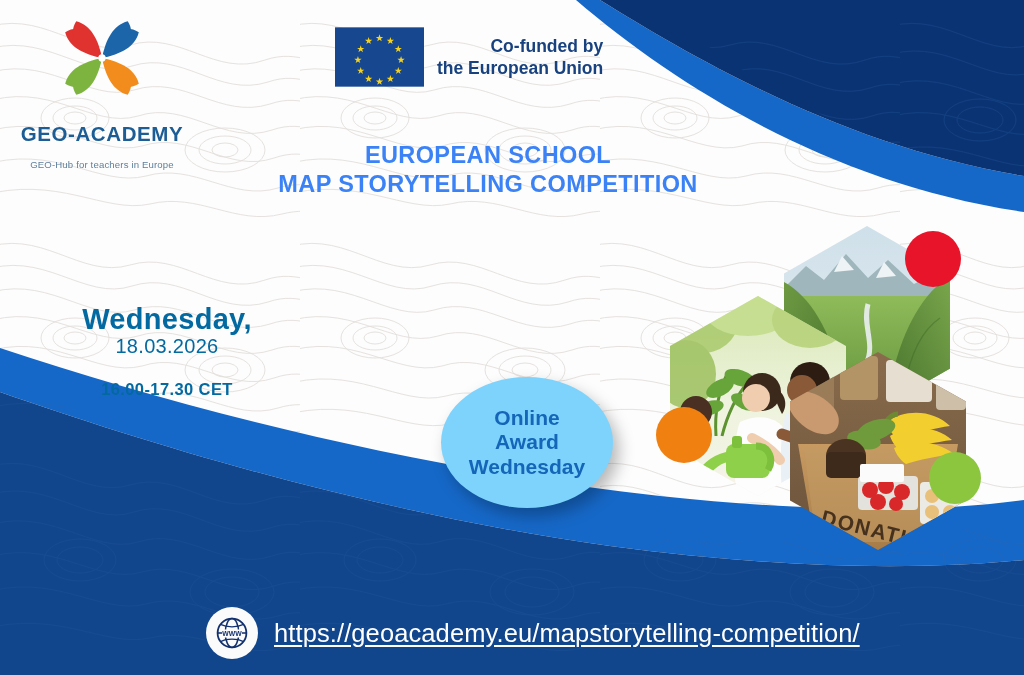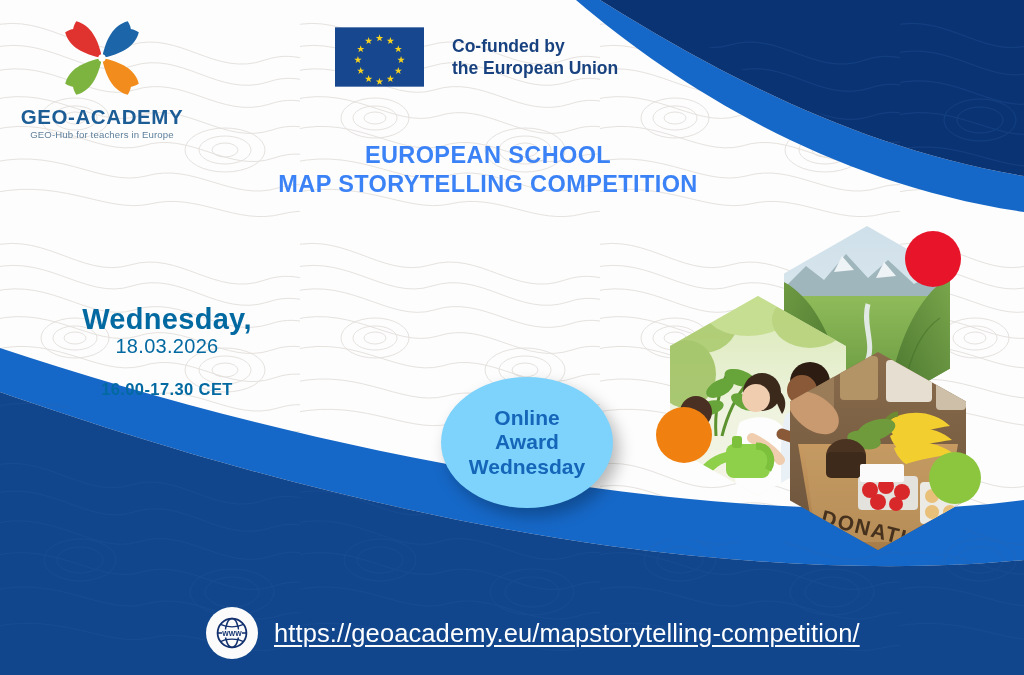--- a/index.html
+++ b/index.html
@@ -29,30 +29,30 @@
 
   
   .logo-block {
     position: absolute; left: 14px; top: 12px;
     width: 176px; z-index: 6;
     text-align: center;
   }
   .logo-mark { width: 92px; height: 92px; margin: 0 auto; display: block; }
   .logo-name {
     font-size: 20.5px; font-weight: bold; letter-spacing: 0.6px;
-    color: #1c5d96; margin-top: 1px;
+    color: #1c5d96; margin-top: 18px;
   }
   .logo-tagline {
-    font-size: 9.6px; color: #5e7f9c; letter-spacing: 0.15px; margin-top: 0;
+    font-size: 9.6px; color: #5e7f9c; letter-spacing: 0.15px; margin-top: 13px;
   }
 
   
   .eu-block {
     position: absolute; left: 335px; top: 27px;
-    display: flex; align-items: center; gap: 28px; z-index: 6;
+    display: flex; align-items: center; gap: 13px; z-index: 6; text-align: right;
   }
   .eu-flag { width: 89px; height: 60px; display: block; }
   .eu-text {
     font-size: 17.5px; font-weight: bold; line-height: 1.28;
     color: #18427f;
   }
 
   
   .headline {
     position: absolute; left: 238px; top: 141px; width: 500px;

